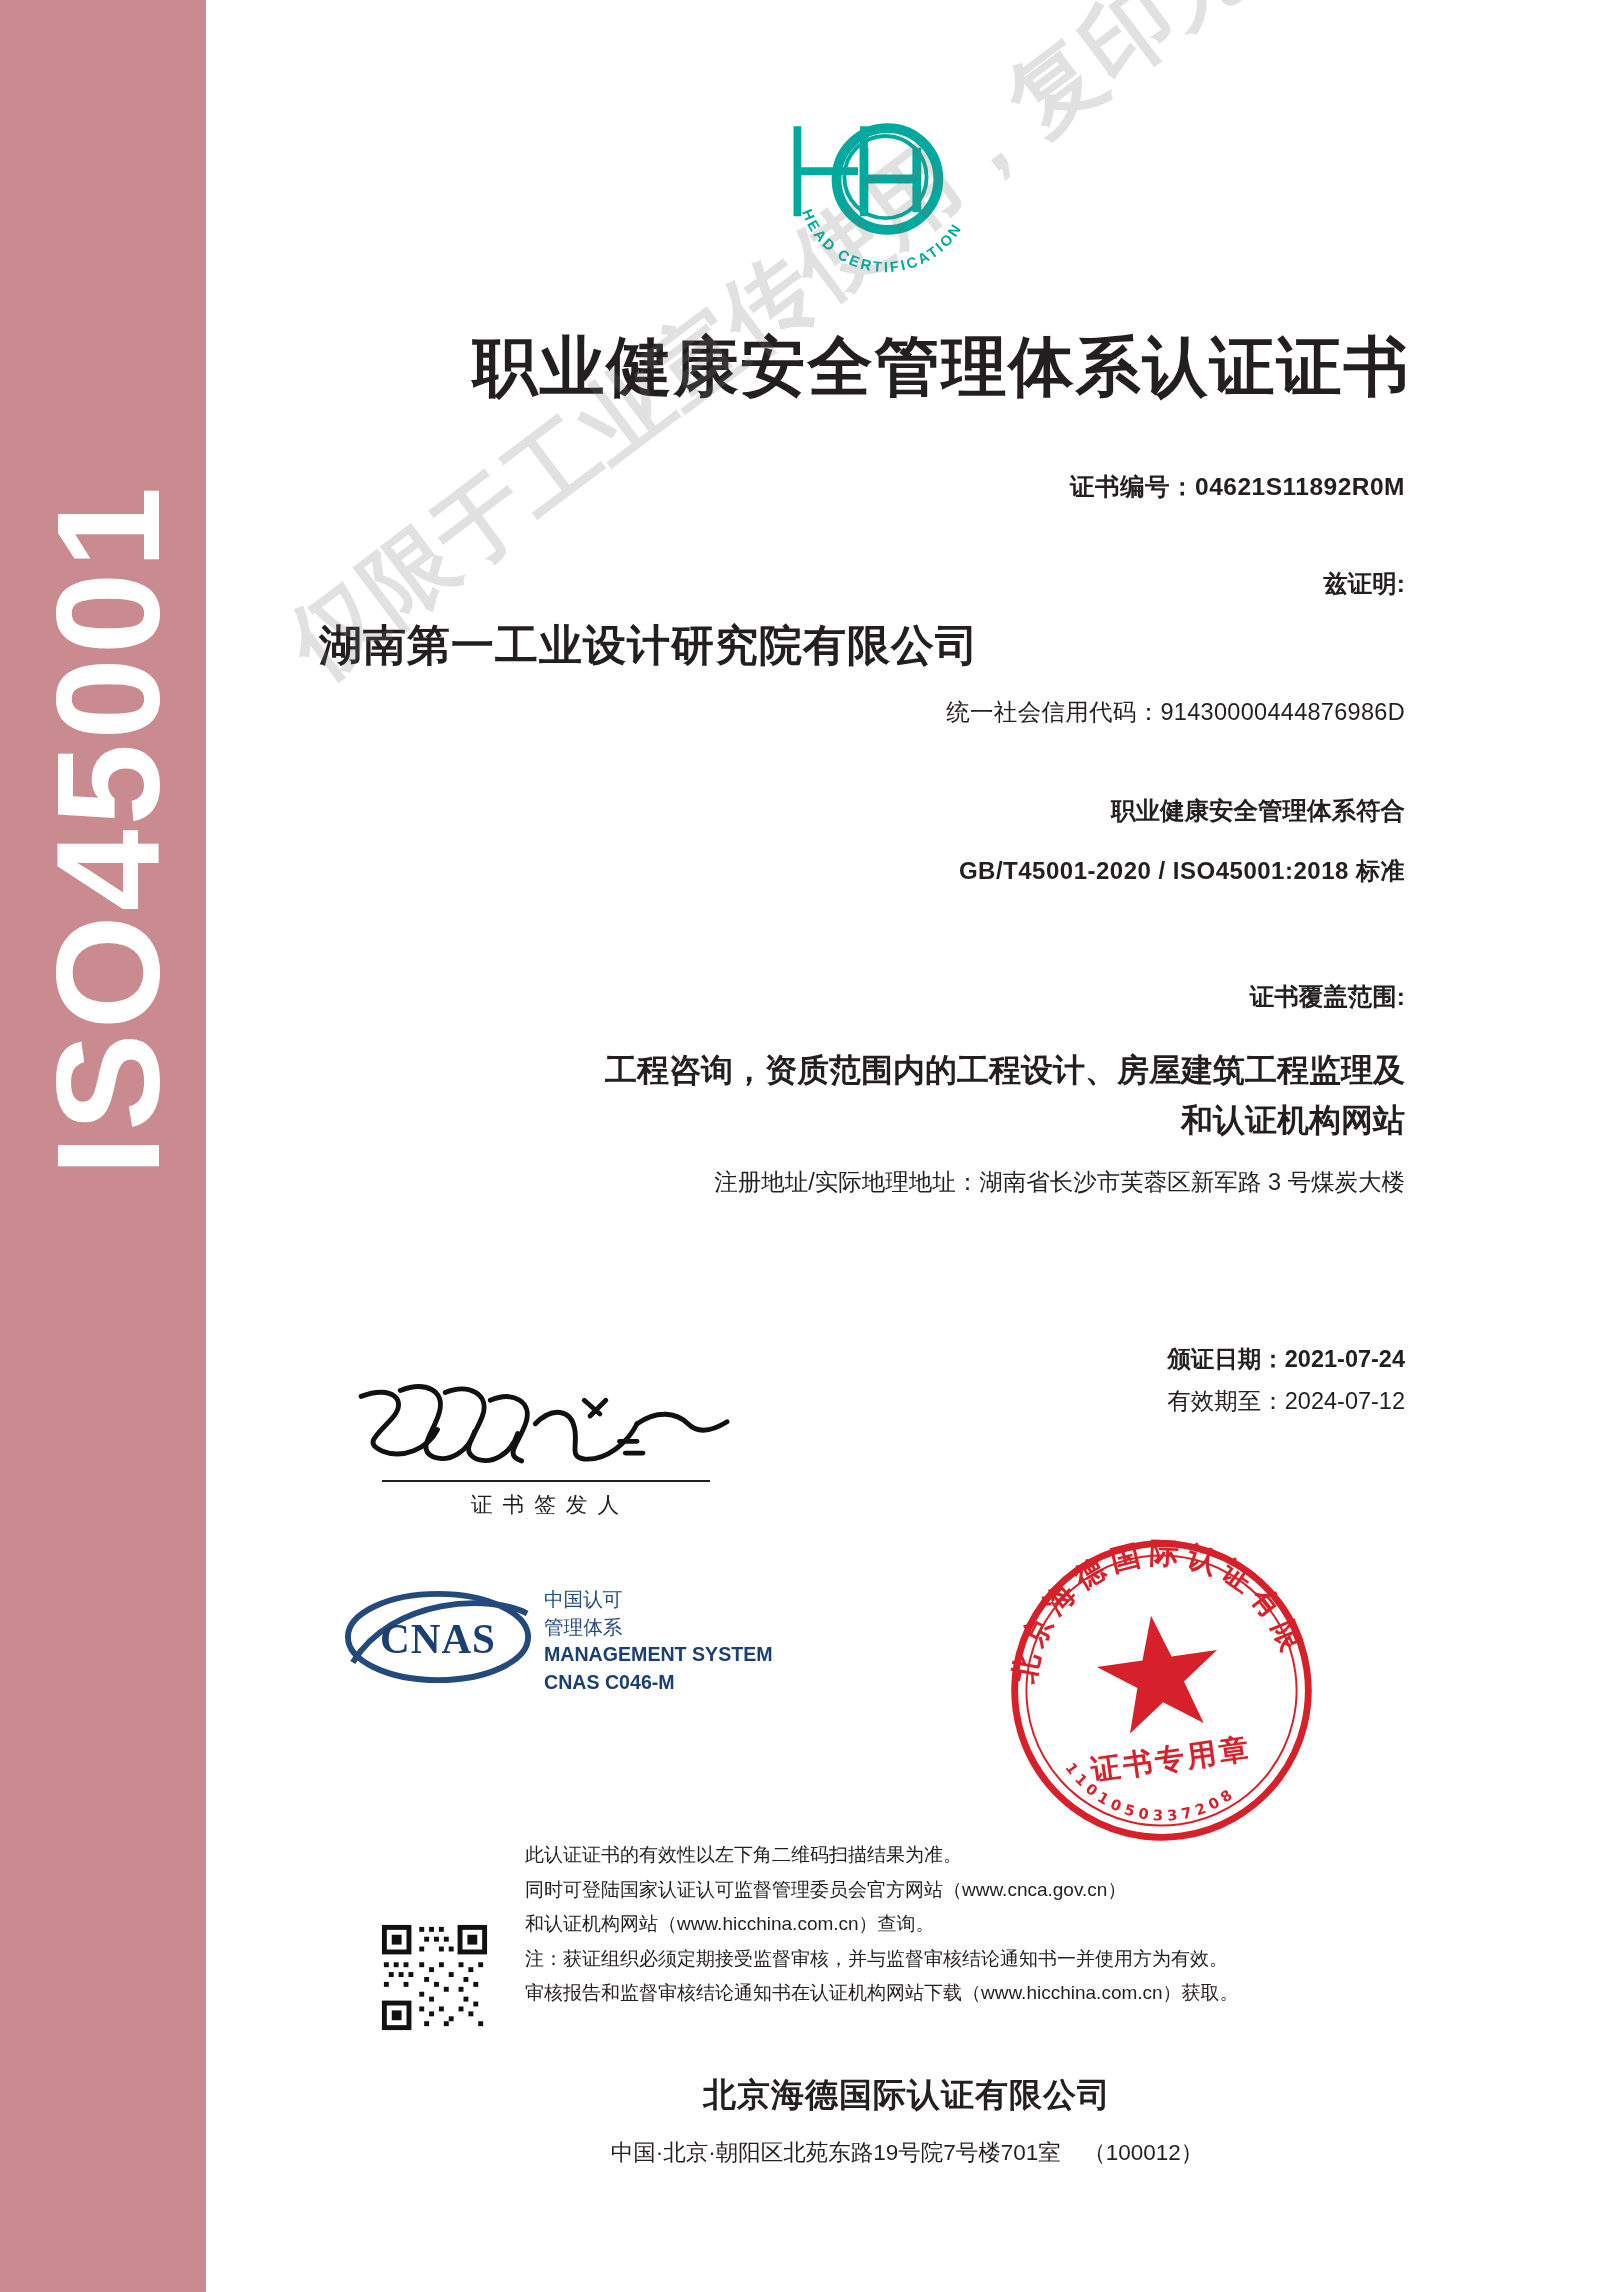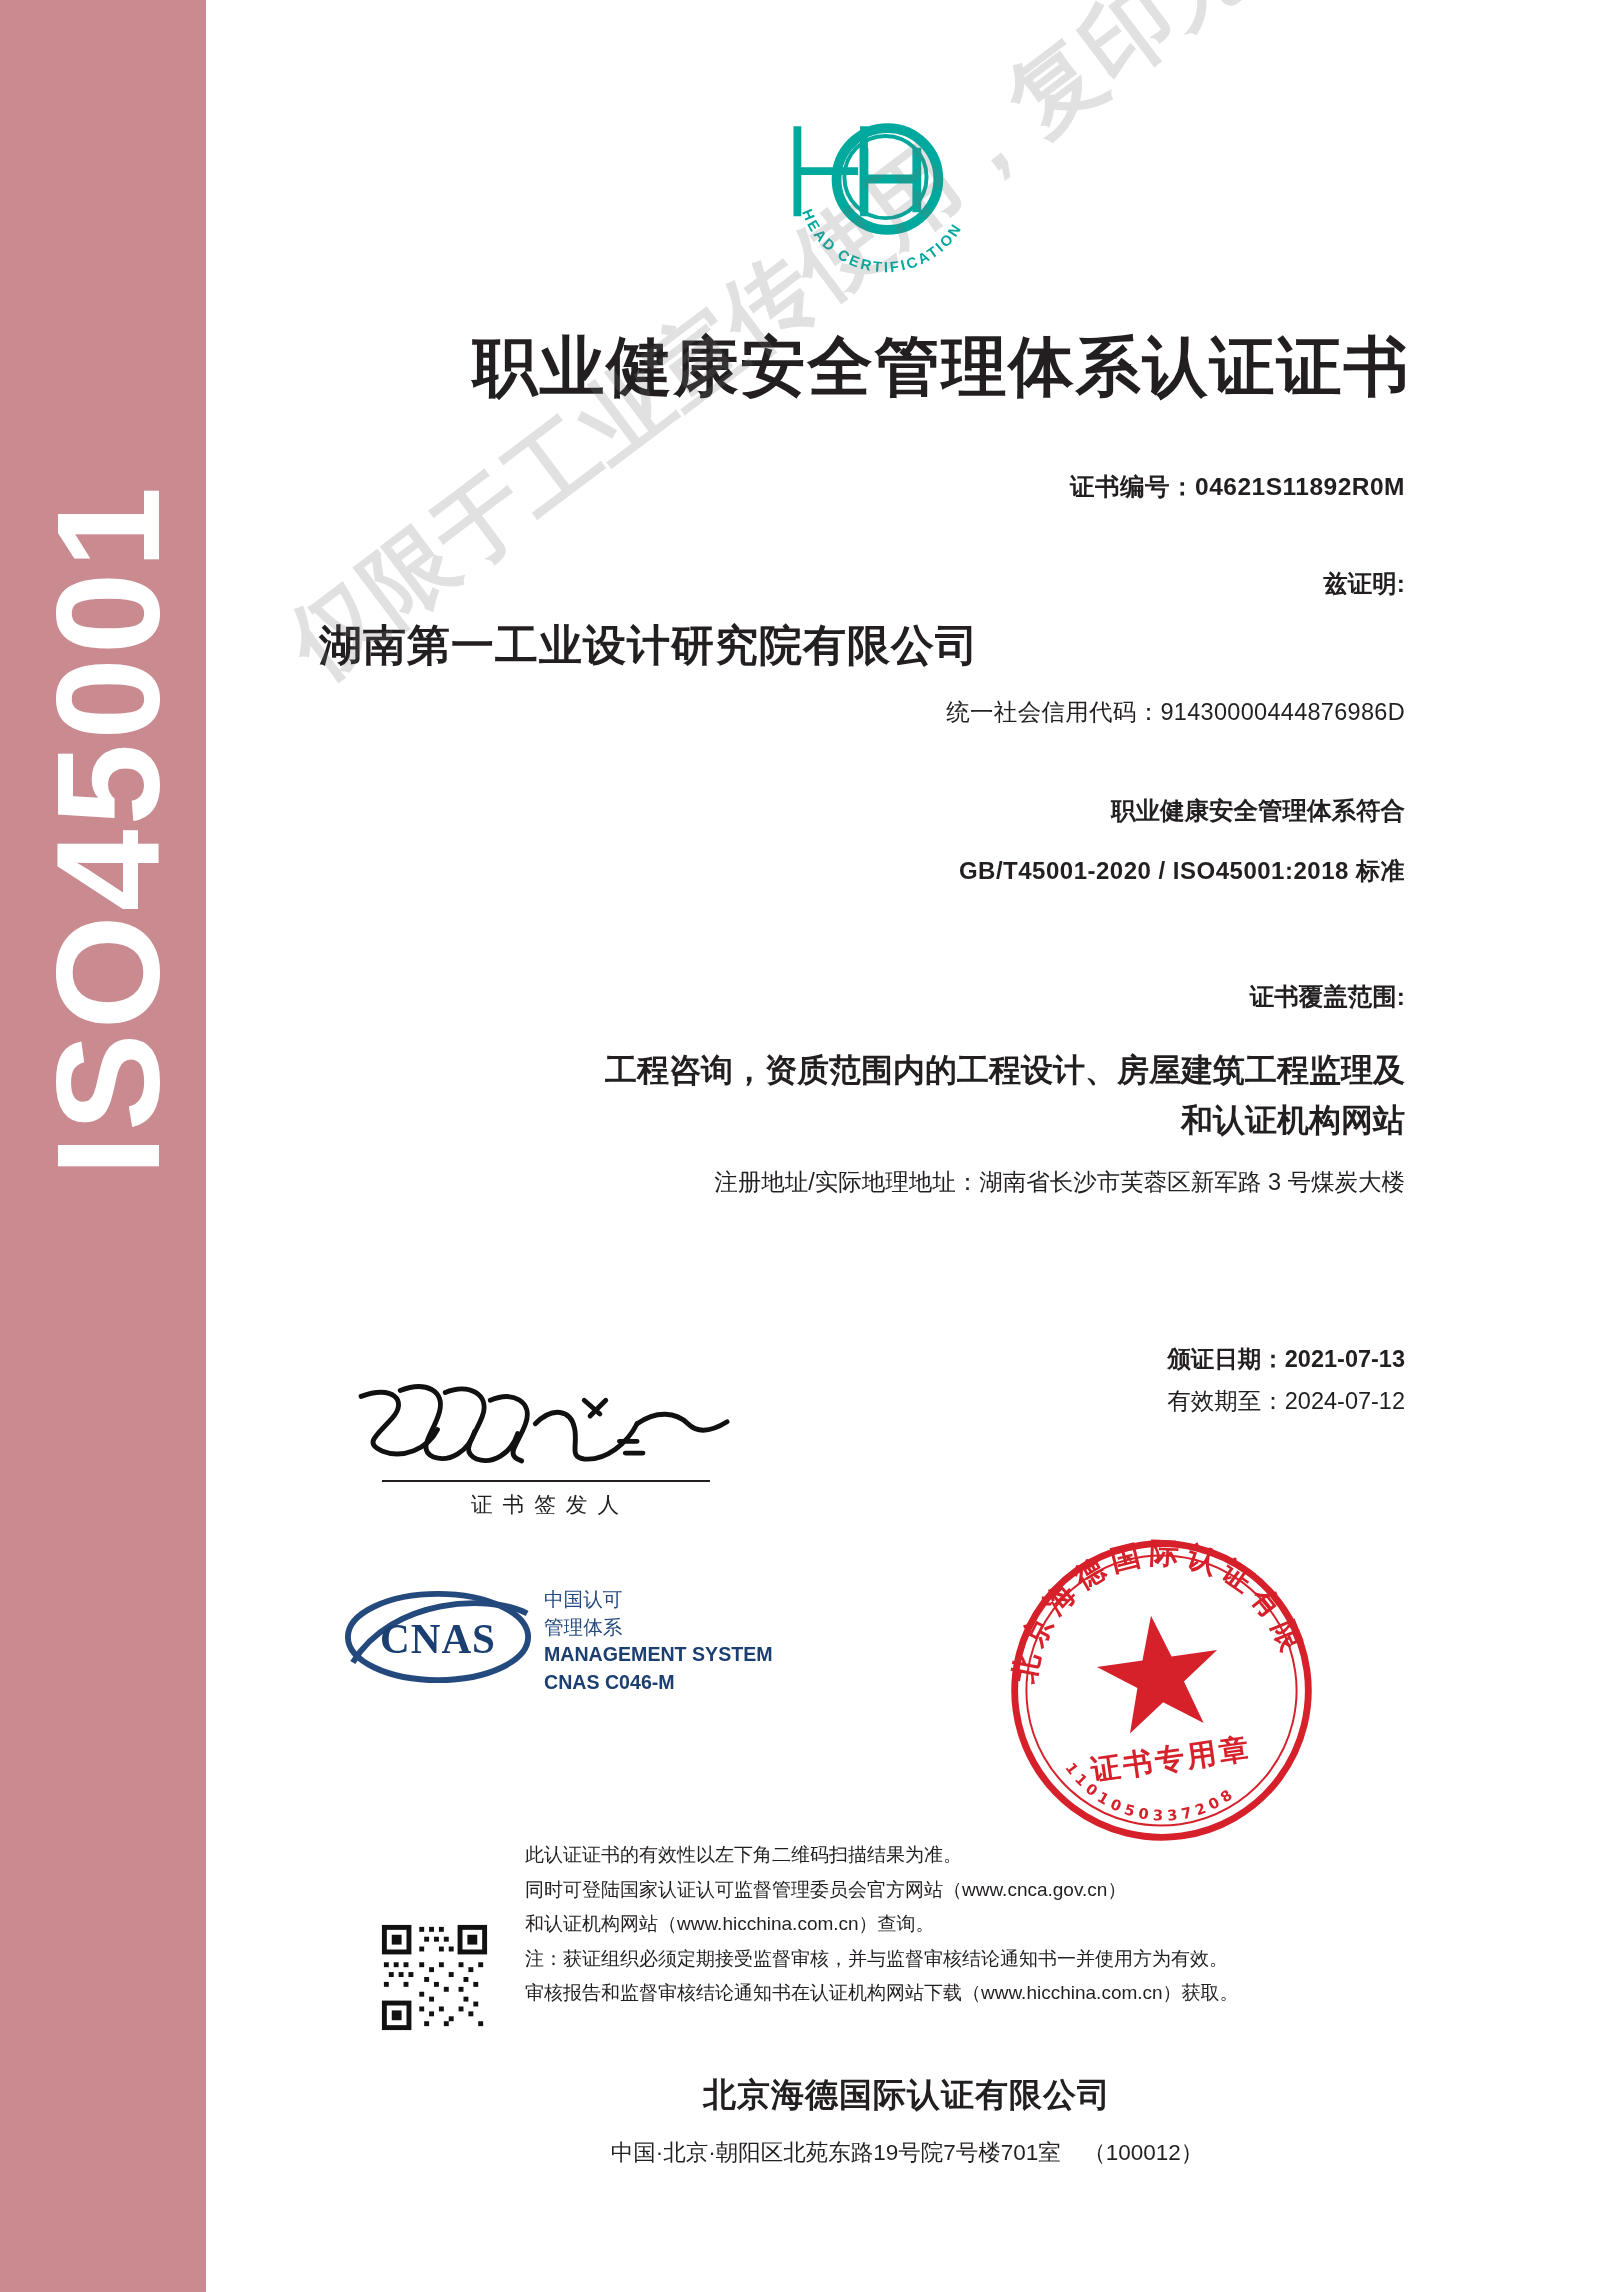--- a/index.html
+++ b/index.html
@@ -320,21 +320,21 @@
 
     <div class="right-col scope-label">证书覆盖范围:</div>
     <div class="scope-body">
       <div>工程咨询，资质范围内的工程设计、房屋建筑工程监理及</div>
       <div>和认证机构网站</div>
     </div>
 
     <div class="right-col address-line">注册地址/实际地理地址：湖南省长沙市芙蓉区新军路 3 号煤炭大楼</div>
 
     <div class="right-col issue-date">
-      <span>颁证日期：</span><span>2021-07-13</span>
+      <span>颁证日期：</span><span>2021-07-24</span>
     </div>
     <div class="right-col valid-date">
       <span>有效期至：</span><span>2024-07-12</span>
     </div>
 
     <div class="sig-wrap">
       <svg viewBox="0 0 420 140" width="412" height="137">
         <g fill="none" stroke="#111111" stroke-width="5" stroke-linecap="round">
           <path d="M18 30 C50 18 66 34 50 52 C34 70 20 78 40 86 C60 94 86 84 96 64"></path>
           <path d="M58 24 C84 14 104 24 98 46 C92 68 74 84 92 92 C108 98 128 86 134 66"></path>

